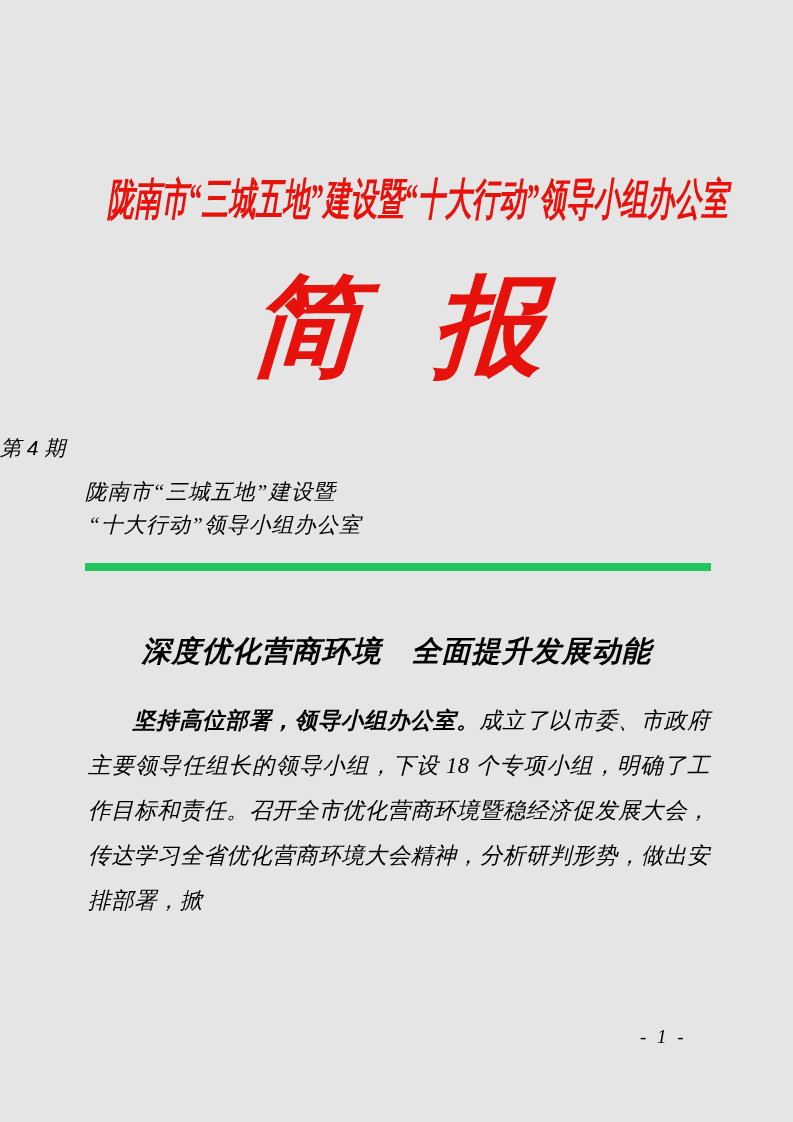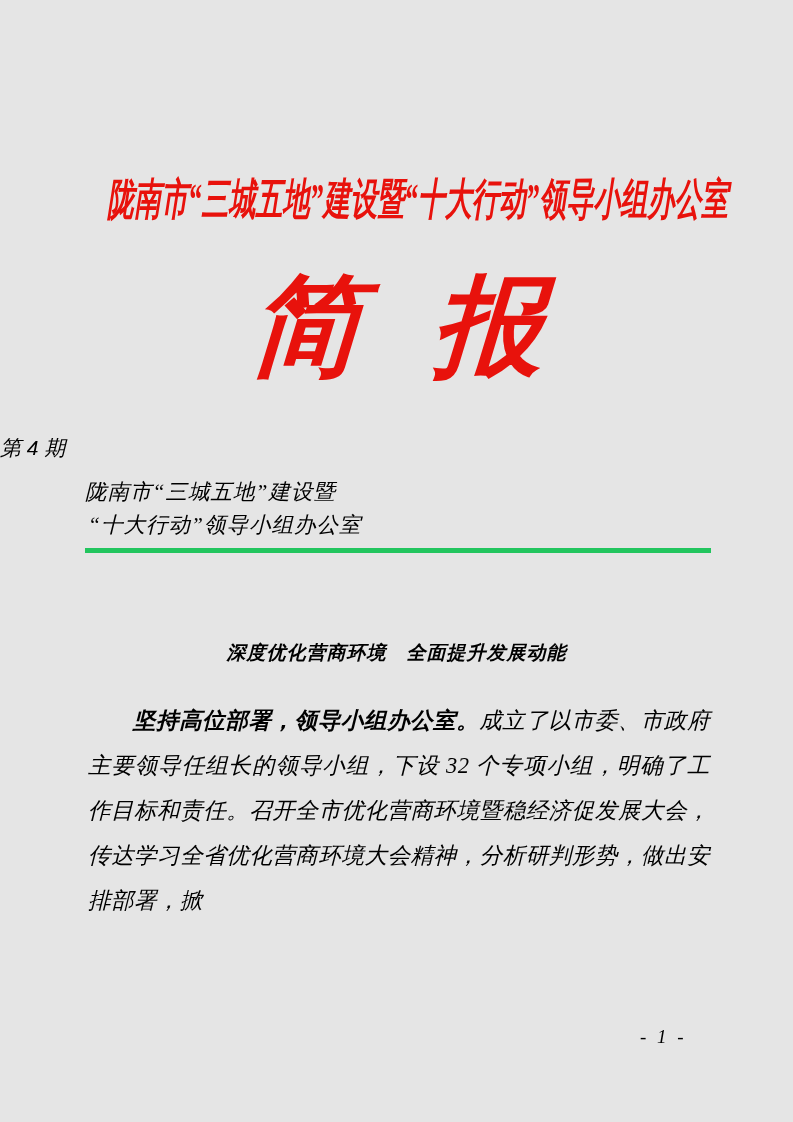--- a/index.html
+++ b/index.html
@@ -62,47 +62,46 @@
 
   
   .sender-block {
     position: absolute;
     top: 476px;
     left: 85px;
     width: 626px;
     display: flex;
     justify-content: space-between;
     align-items: flex-end;
-    border-bottom: 5px solid #22c55e;
-    padding-bottom: 6px;
+    border-bottom: 8px solid #22c55e;
+    padding-bottom: 21px;
   }
   .sender-lines {
     font-size: 21.5px;
     line-height: 33px;
     letter-spacing: 1px;
   }
   .sender-line2 { padding-left: 3px; }
   .date {
     font-size: 22px;
     line-height: 33px;
     letter-spacing: 1px;
   }
 
   
   .article-title {
     position: absolute;
     top: 632px;
     left: 0;
     width: 793px;
     text-align: center;
-    font-size: 19px;
+    font-size: 29px;
     font-weight: bold;
     letter-spacing: 1px;
     font-family: "Liberation Serif", "DejaVu Serif", serif;
-    margin-top: 8px;
   }
   .body-text {
     position: absolute;
     top: 698px;
     left: 88px;
     width: 622px;
     font-size: 22.5px;
     line-height: 45px;
     text-align: justify;
     letter-spacing: 0.5px;
@@ -139,18 +138,18 @@
   <div class="sender-block">
     <div class="sender-lines">
       <div class="sender-line1">陇南市“三城五地”建设暨</div>
       <div class="sender-line2">“十大行动”领导小组办公室</div>
     </div>
   </div>
 
   <div class="article-title">深度优化营商环境　全面提升发展动能</div>
 
   <div class="body-text">
-    <p><span class="para-lead">坚持高位部署，领导小组办公室。</span><span>成立了以市委、市政府主要领导任组长的领导小组，下设 32 个专项小组，明确了工作目标和责任。召开全市优化营商环境暨稳经济促发展大会，传达学习全省优化营商环境大会精神，分析研判形势，做出安排部署，掀</span></p>
+    <p><span class="para-lead">坚持高位部署，领导小组办公室。</span><span>成立了以市委、市政府主要领导任组长的领导小组，下设 18 个专项小组，明确了工作目标和责任。召开全市优化营商环境暨稳经济促发展大会，传达学习全省优化营商环境大会精神，分析研判形势，做出安排部署，掀</span></p>
   </div>
 
   <div class="page-number">- 1 -</div>
 
 </div>
 
 </body></html>

